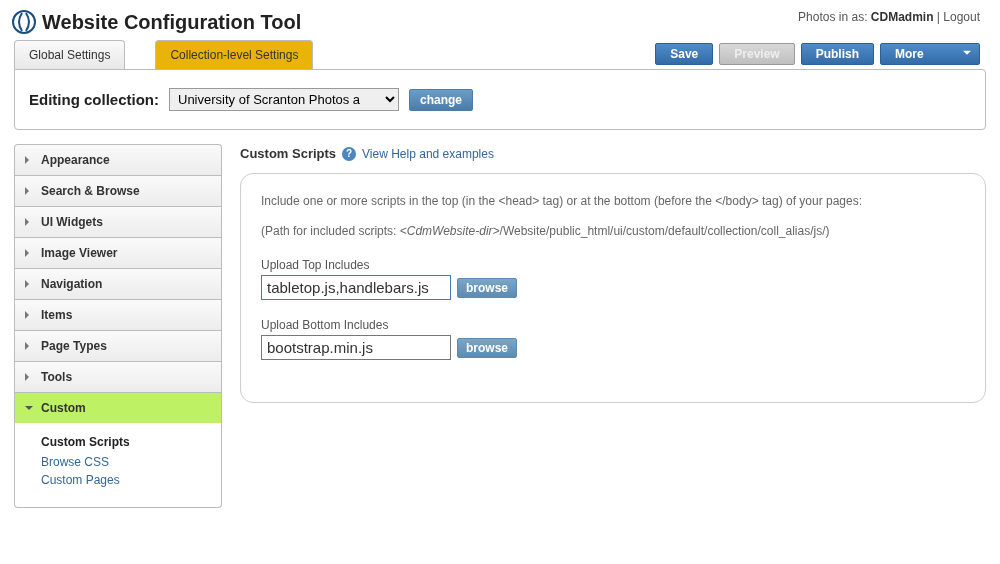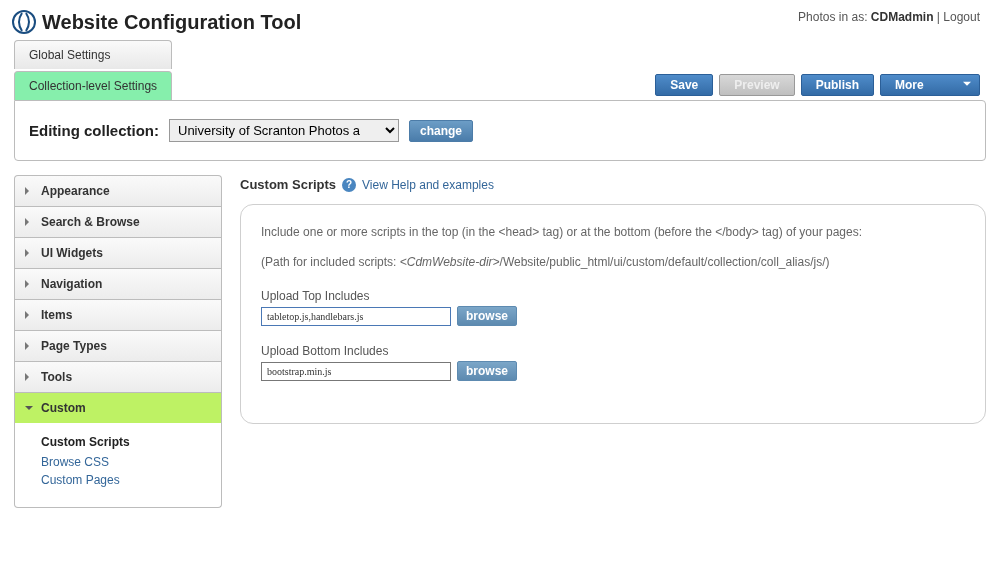--- a/index.html
+++ b/index.html
@@ -22,28 +22,28 @@
   }
   .title { font-size: 20px; font-weight: bold; color: #222; }
   .user-info { font-size: 12px; color: #555; }
   .user-info .username { font-weight: bold; color: #333; }
   .user-info .logout { color: #555; cursor: pointer; }
 
   .tabbar-row {
     display: flex; justify-content: space-between; align-items: flex-end;
     padding: 0 20px 0 14px;
   }
-  .tabs { display: flex; gap: 2px; flex-direction: column; }
+  .tabs { display: flex; gap: 2px; }
   .tab {
     border: 1px solid #bcbcbc; border-bottom: none;
     padding: 7px 14px; font-size: 12px; color: #333;
     border-radius: 4px 4px 0 0; cursor: pointer;
     background: linear-gradient(#fafafa,#e8e8e8);
   }
-  .tab.active { background: #86efac; }
+  .tab.active { background: #eab308; margin-left: 28px; }
 
   .action-buttons { display: flex; gap: 6px; margin-bottom: 4px; }
   .btn {
     border: 1px solid #2b5f98;
     background: linear-gradient(#4f8cca,#336ba6);
     color: #fff; font-weight: bold; font-size: 12px;
     padding: 3px 14px; border-radius: 2px; cursor: pointer;
     position: relative;
   }
   .btn.disabled {
@@ -122,22 +122,22 @@
   .content-box {
     border: 1px solid #cfcfcf; border-radius: 13px;
     padding: 18px 20px 24px 20px; color: #555;
   }
   .intro { margin-bottom: 12px; line-height: 1.5; color: #666;}
   .path-note { margin-bottom: 18px; color: #666; line-height:1.5;}
   .path-note .ital { font-style: italic; }
   .field-label { color: #555; margin-bottom: 3px; }
   .field-row { display: flex; gap: 6px; align-items: center; margin-bottom: 18px;}
   .field-row input {
-    border: 1px solid #4a78b5; padding: 3px 5px; font-size: 10px;
-    width: 190px; font-family: Liberation Serif, serif; color:#333;
+    border: 1px solid #4a78b5; padding: 3px 5px; font-size: 15px;
+    width: 190px; font-family: Liberation Sans, sans-serif; color:#333;
   }
   .field-row.second input { border-color: #777; }
 
   svg.logo-svg { width:24px; height:24px; }
 </style>
 </head>
 <body>
 
 <div class="header">
   <div class="logo-title">
@@ -176,20 +176,21 @@
     <option>University of Scranton Photos a</option>
   </select>
   <button class="btn-sm">change</button>
 </div>
 
 <div class="body-row">
   <div class="sidebar">
     <div class="acc-item"><span class="chev"></span><span>Appearance</span></div>
     <div class="acc-item"><span class="chev"></span><span>Search &amp; Browse</span></div>
     <div class="acc-item"><span class="chev"></span><span>UI Widgets</span></div>
+    <div class="acc-item"><span class="chev"></span><span>Image Viewer</span></div>
     <div class="acc-item"><span class="chev"></span><span>Navigation</span></div>
     <div class="acc-item"><span class="chev"></span><span>Items</span></div>
     <div class="acc-item"><span class="chev"></span><span>Page Types</span></div>
     <div class="acc-item"><span class="chev"></span><span>Tools</span></div>
     <div class="acc-item open"><span class="chev"></span><span>Custom</span></div>
     <div class="acc-body">
       <span class="sel">Custom Scripts</span>
       <a>Browse CSS</a>
       <a>Custom Pages</a>
     </div>

